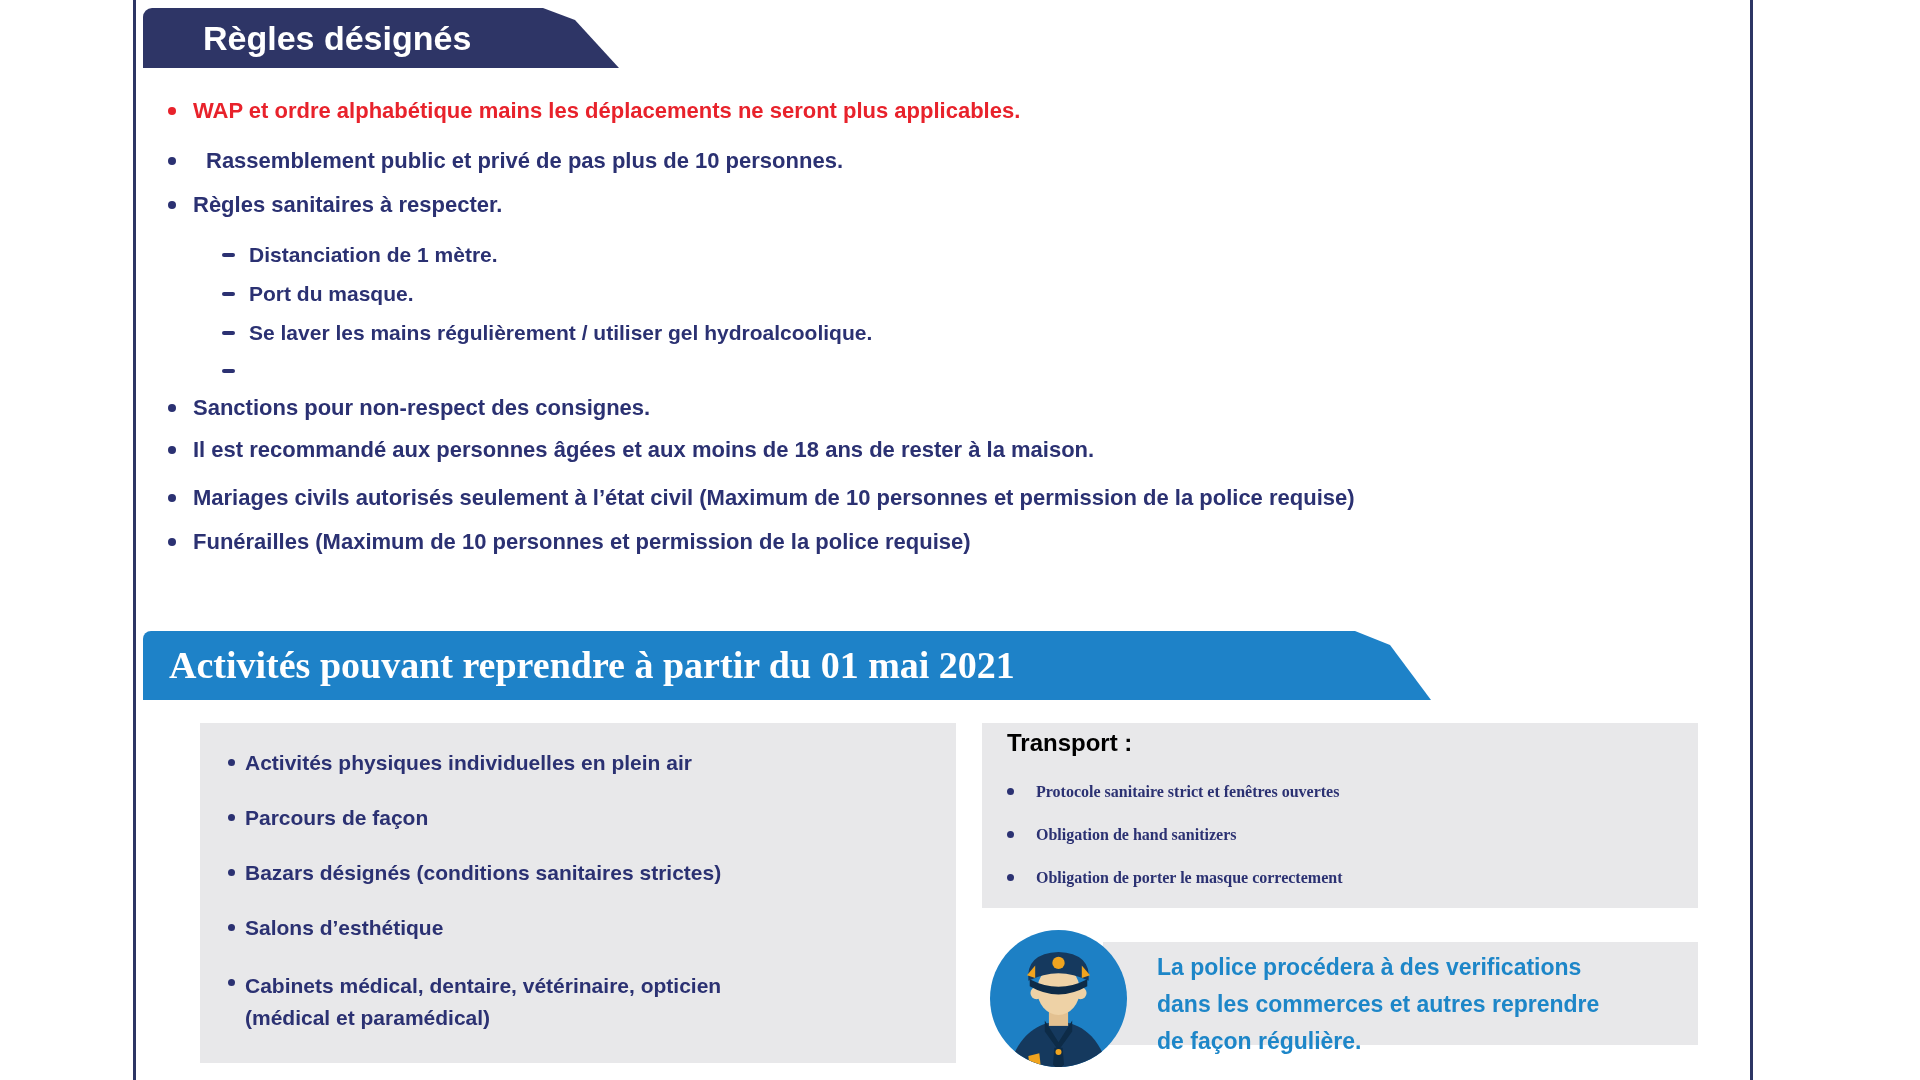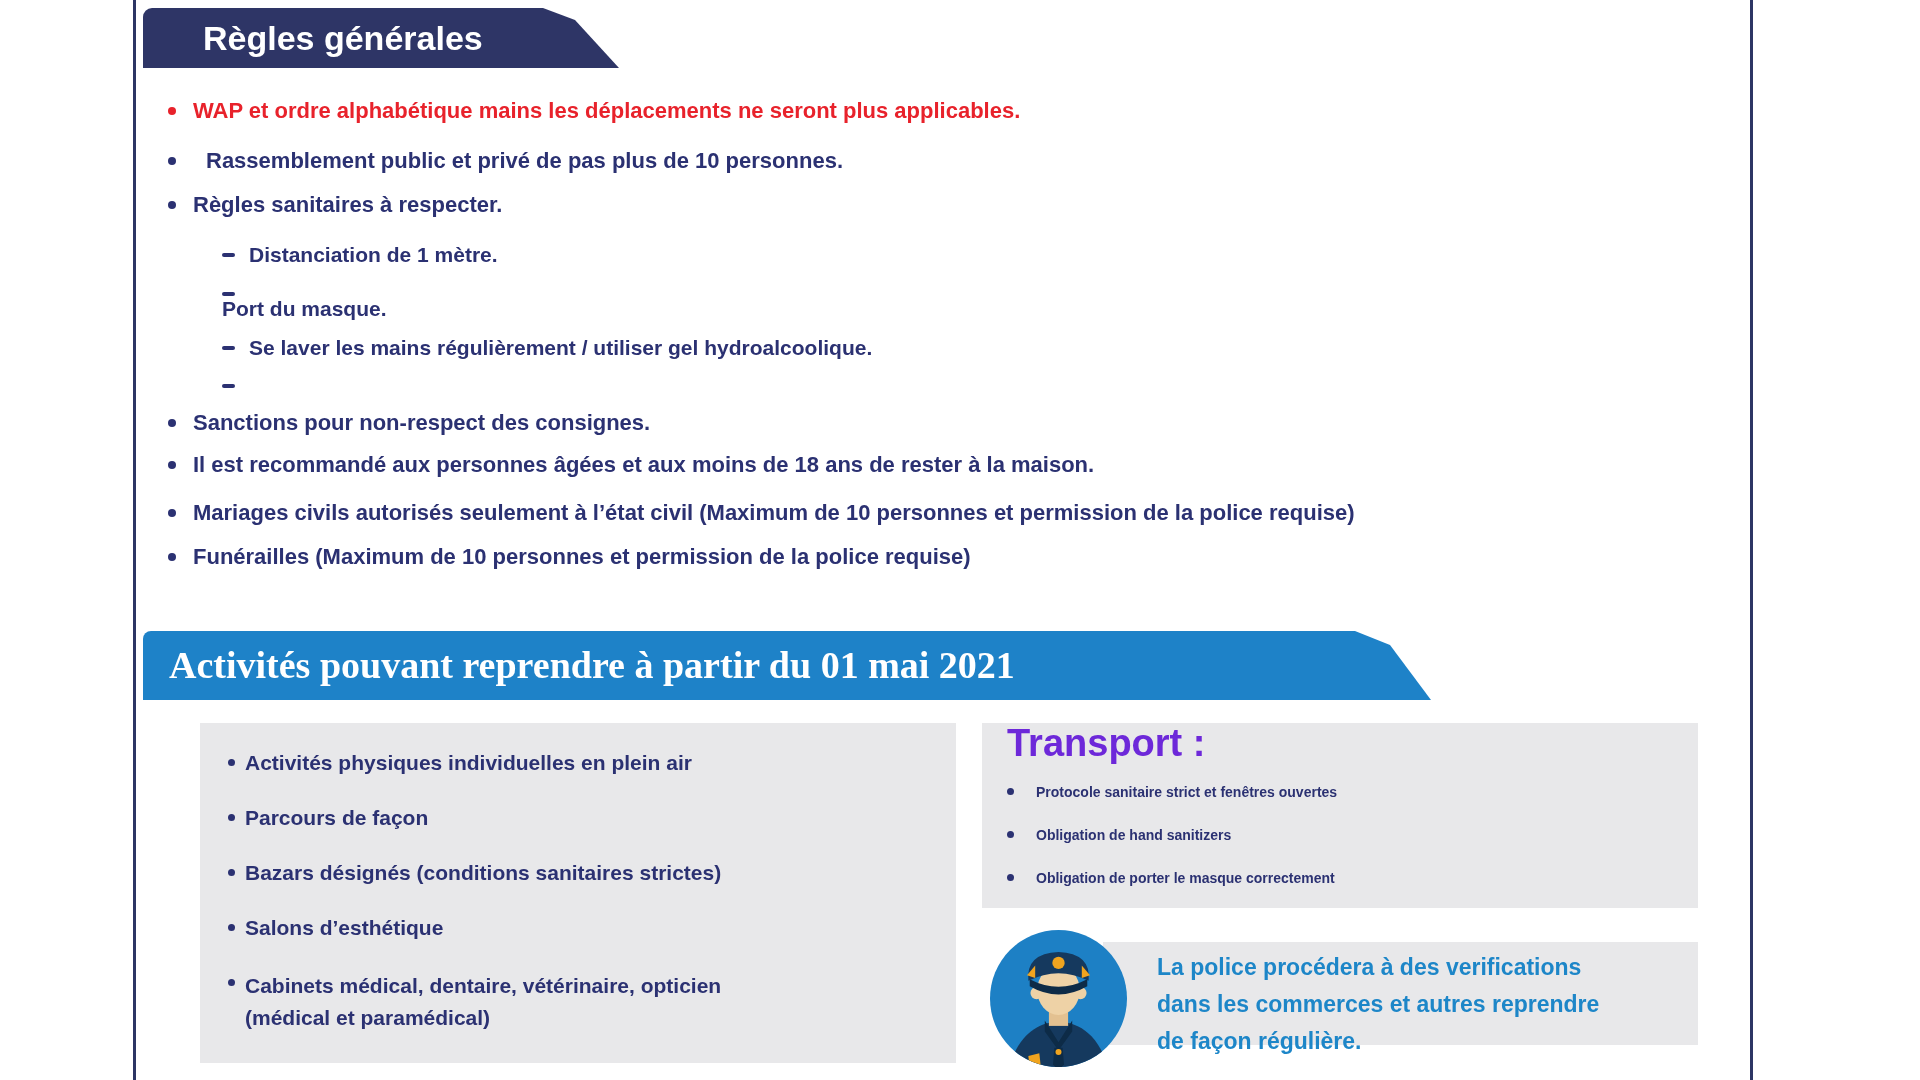--- a/index.html
+++ b/index.html
@@ -41,57 +41,57 @@
 
   
   .gray-box{position:absolute;background:#e8e8ea;box-sizing:border-box;}
   .left-box{left:200px;top:723px;width:756px;height:340px;padding:27px 0 0 28px;}
   .lb-item{display:flex;align-items:flex-start;font-size:21px;line-height:26px;margin-bottom:29px;}
   .lb-item .dot{flex:0 0 auto;width:7px;height:7px;border-radius:50%;background:#2b3172;margin:9px 10px 0 0;}
   .lb-item.wrap2{line-height:32px;}
   .lb-item.wrap2 .t{max-width:560px;}
 
   .transport-box{left:982px;top:723px;width:716px;height:185px;padding:3px 0 0 25px;}
-  .transport-heading{color:#6d28d9;font-size:38px;line-height:34px;margin-bottom:19px;}
-  .tb-item{display:flex;align-items:flex-start;font-size:14px;line-height:26px;margin-bottom:17px;}
+  .transport-heading{color:#000000;font-size:24px;line-height:34px;margin-bottom:19px;}
+  .tb-item{display:flex;align-items:flex-start;font-size:16px;line-height:26px;margin-bottom:17px;font-family:Liberation Serif, serif;}
   .tb-item .dot{flex:0 0 auto;width:7px;height:7px;border-radius:50%;background:#2b3172;margin:9px 22px 0 0;}
 
   .police-box{left:1103px;top:942px;width:595px;height:103px;}
   .police-text{position:absolute;left:1157px;top:949px;color:#1d86c8;font-size:23px;line-height:37px;}
 
   .police-avatar{position:absolute;left:990px;top:930px;width:137px;height:137px;}
 </style>
 </head>
 <body>
 
 <div class="vline left"></div>
 <div class="vline right"></div>
 
 <div class="banner banner-rules">
-  <span>Règles générales</span>
+  <span>Règles désignés</span>
 </div>
 
 <div class="rules-list">
   <div class="r-item red" style="margin-bottom:24px;">
     <span class="dot"></span>
     <span class="t">WAP et ordre alphabétique mains les déplacements ne seront plus applicables.</span>
   </div>
   <div class="r-item" style="margin-bottom:18px;gap:13px;">
     <span class="dot"></span>
     <span class="t">Rassemblement public et privé de pas plus de 10 personnes.</span>
   </div>
   <div class="r-item" style="margin-bottom:24px;">
     <span class="dot"></span>
     <span class="t">Règles sanitaires à respecter.</span>
   </div>
   <div class="r-sub" style="margin-bottom:13px;">
     <span class="dash"></span>
     <span class="t">Distanciation de 1 mètre.</span>
   </div>
-  <div class="r-sub" style="margin-bottom:13px;flex-direction:column;">
+  <div class="r-sub" style="margin-bottom:13px;">
     <span class="dash"></span>
     <span class="t">Port du masque.</span>
   </div>
   <div class="r-sub" style="margin-bottom:12px;">
     <span class="dash"></span>
     <span class="t">Se laver les mains régulièrement / utiliser gel hydroalcoolique.</span>
   </div>
   <div class="r-sub" style="margin-bottom:22px;">
     <span class="dash"></span>
   </div>

